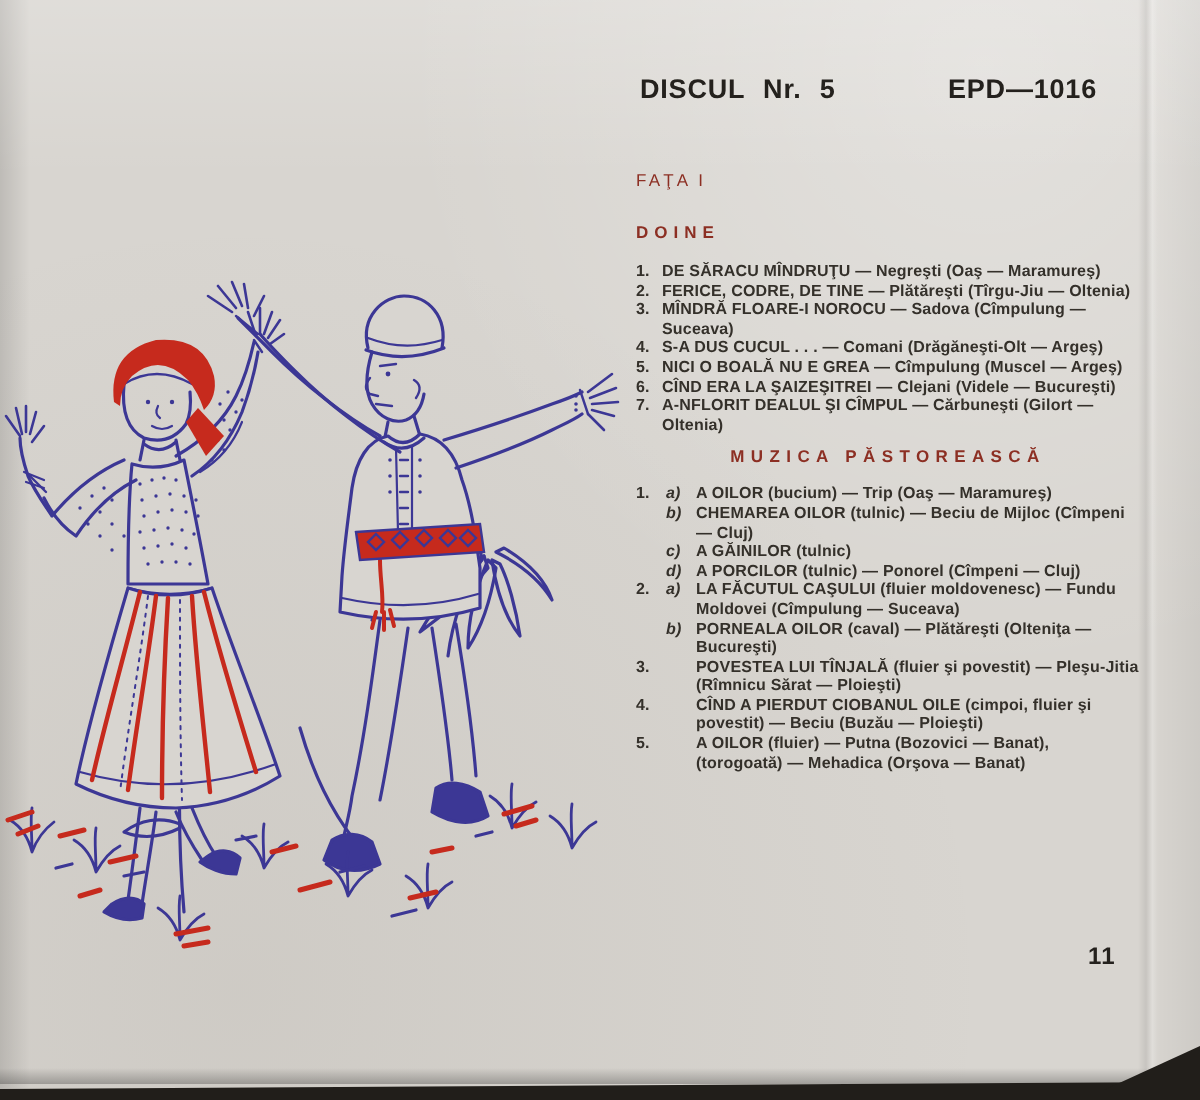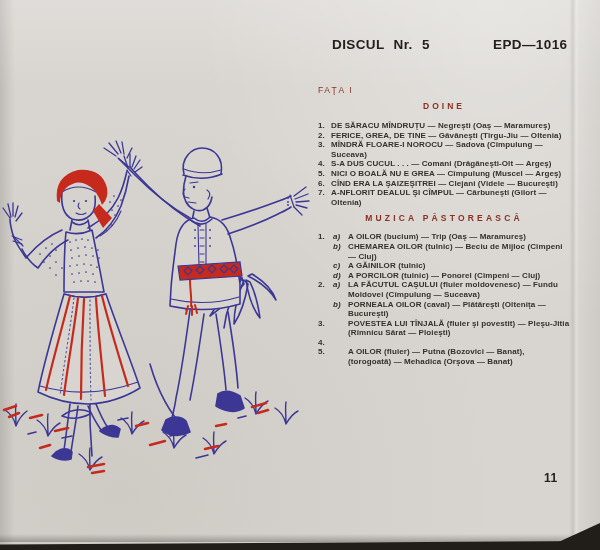--- a/index.html
+++ b/index.html
@@ -28,25 +28,25 @@
   }
   .edge-corner{
     position:absolute;right:0;bottom:5px;width:48px;height:22px;background:#211e1a;
     clip-path:polygon(100% 0,100% 100%,0 100%);
   }
   .edge-soft{
     position:absolute;left:0;bottom:8px;width:600px;height:8px;
     background:linear-gradient(0deg, rgba(0,0,0,.25), rgba(0,0,0,0));
   }
   .abs{position:absolute;}
-  .h-disc{left:332px;top:37px;font-size:13.5px;font-weight:bold;letter-spacing:.4px;word-spacing:5px;color:#24211d;}
-  .h-cat{left:493px;top:37px;font-size:13.5px;font-weight:bold;letter-spacing:.4px;color:#24211d;}
+  .h-disc{left:320px;top:37px;font-size:13.5px;font-weight:bold;letter-spacing:.4px;word-spacing:5px;color:#24211d;}
+  .h-cat{left:474px;top:37px;font-size:13.5px;font-weight:bold;letter-spacing:.4px;color:#24211d;}
   .col{left:318px;top:85px;width:252px;}
   .side-head{text-align:left;color:#8c2f23;font-weight:normal;font-size:8.5px;letter-spacing:1.6px;}
-  .side-sub1{text-align:center;color:#8c2f23;font-weight:bold;font-size:8.5px;letter-spacing:3px;margin:6px 0 10px;}
+  .side-sub1{text-align:left;color:#8c2f23;font-weight:bold;font-size:8.5px;letter-spacing:3px;margin:16px 0 10px;}
   .side-head2{margin-top:9px;}
   .side-sub2{text-align:center;color:#8c2f23;font-weight:bold;font-size:8.5px;letter-spacing:3.2px;margin:6px 0 9px;}
   .tracks{font-size:8px;font-weight:bold;line-height:9.6px;color:#34302a;letter-spacing:.1px;}
   .t1{display:flex;}
   .t1 .num{width:13px;flex:none;}
   .t1 .txt{flex:1;}
   .t2{display:flex;}
   .t2 .num{width:15px;flex:none;}
   .t2 .let{width:15px;flex:none;font-style:italic;}
   .t2 .txt{flex:1;}
@@ -216,21 +216,21 @@
   <div class="side-head">FAŢA I</div>
   <div class="side-sub1">DOINE</div>
 
   <div class="tracks">
     <div class="t1">
         <span class="num">1.</span>
         <span class="txt">DE SĂRACU MÎNDRUŢU — Negreşti (Oaş — Maramureş)</span>
       </div>
     <div class="t1">
         <span class="num">2.</span>
-        <span class="txt">FERICE, GREA, DE TINE — Găvăneşti (Tîrgu-Jiu — Oltenia)</span>
+        <span class="txt">FERICE, CODRE, DE TINE — Plătăreşti (Tîrgu-Jiu — Oltenia)</span>
       </div>
     <div class="t1">
         <span class="num">3.</span>
         <span class="txt">MÎNDRĂ FLOARE-I NOROCU — Sadova (Cîmpulung — Suceava)</span>
       </div>
     <div class="t1">
         <span class="num">4.</span>
         <span class="txt">S-A DUS CUCUL . . . — Comani (Drăgăneşti-Olt — Argeş)</span>
       </div>
     <div class="t1">
@@ -281,20 +281,21 @@
         <span class="txt">PORNEALA OILOR (caval) — Plătăreşti (Olteniţa — Bucureşti)</span>
       </div>
     <div class="t2">
         <span class="num">3.</span>
         <span class="let"></span>
         <span class="txt">POVESTEA LUI TÎNJALĂ (fluier şi povestit) — Pleşu-Jitia (Rîmnicu Sărat — Ploieşti)</span>
       </div>
     <div class="t2">
         <span class="num">4.</span>
         <span class="let"></span>
+        <span class="txt">CÎND A PIERDUT CIOBANUL OILE (cimpoi, fluier şi povestit) — Beciu (Buzău — Ploieşti)</span>
       </div>
     <div class="t2">
         <span class="num">5.</span>
         <span class="let"></span>
         <span class="txt">A OILOR (fluier) — Putna (Bozovici — Banat), (torogoată) — Mehadica (Orşova — Banat)</span>
       </div>
   </div>
 </div>
 
 <div class="abs pagenum">11</div>

